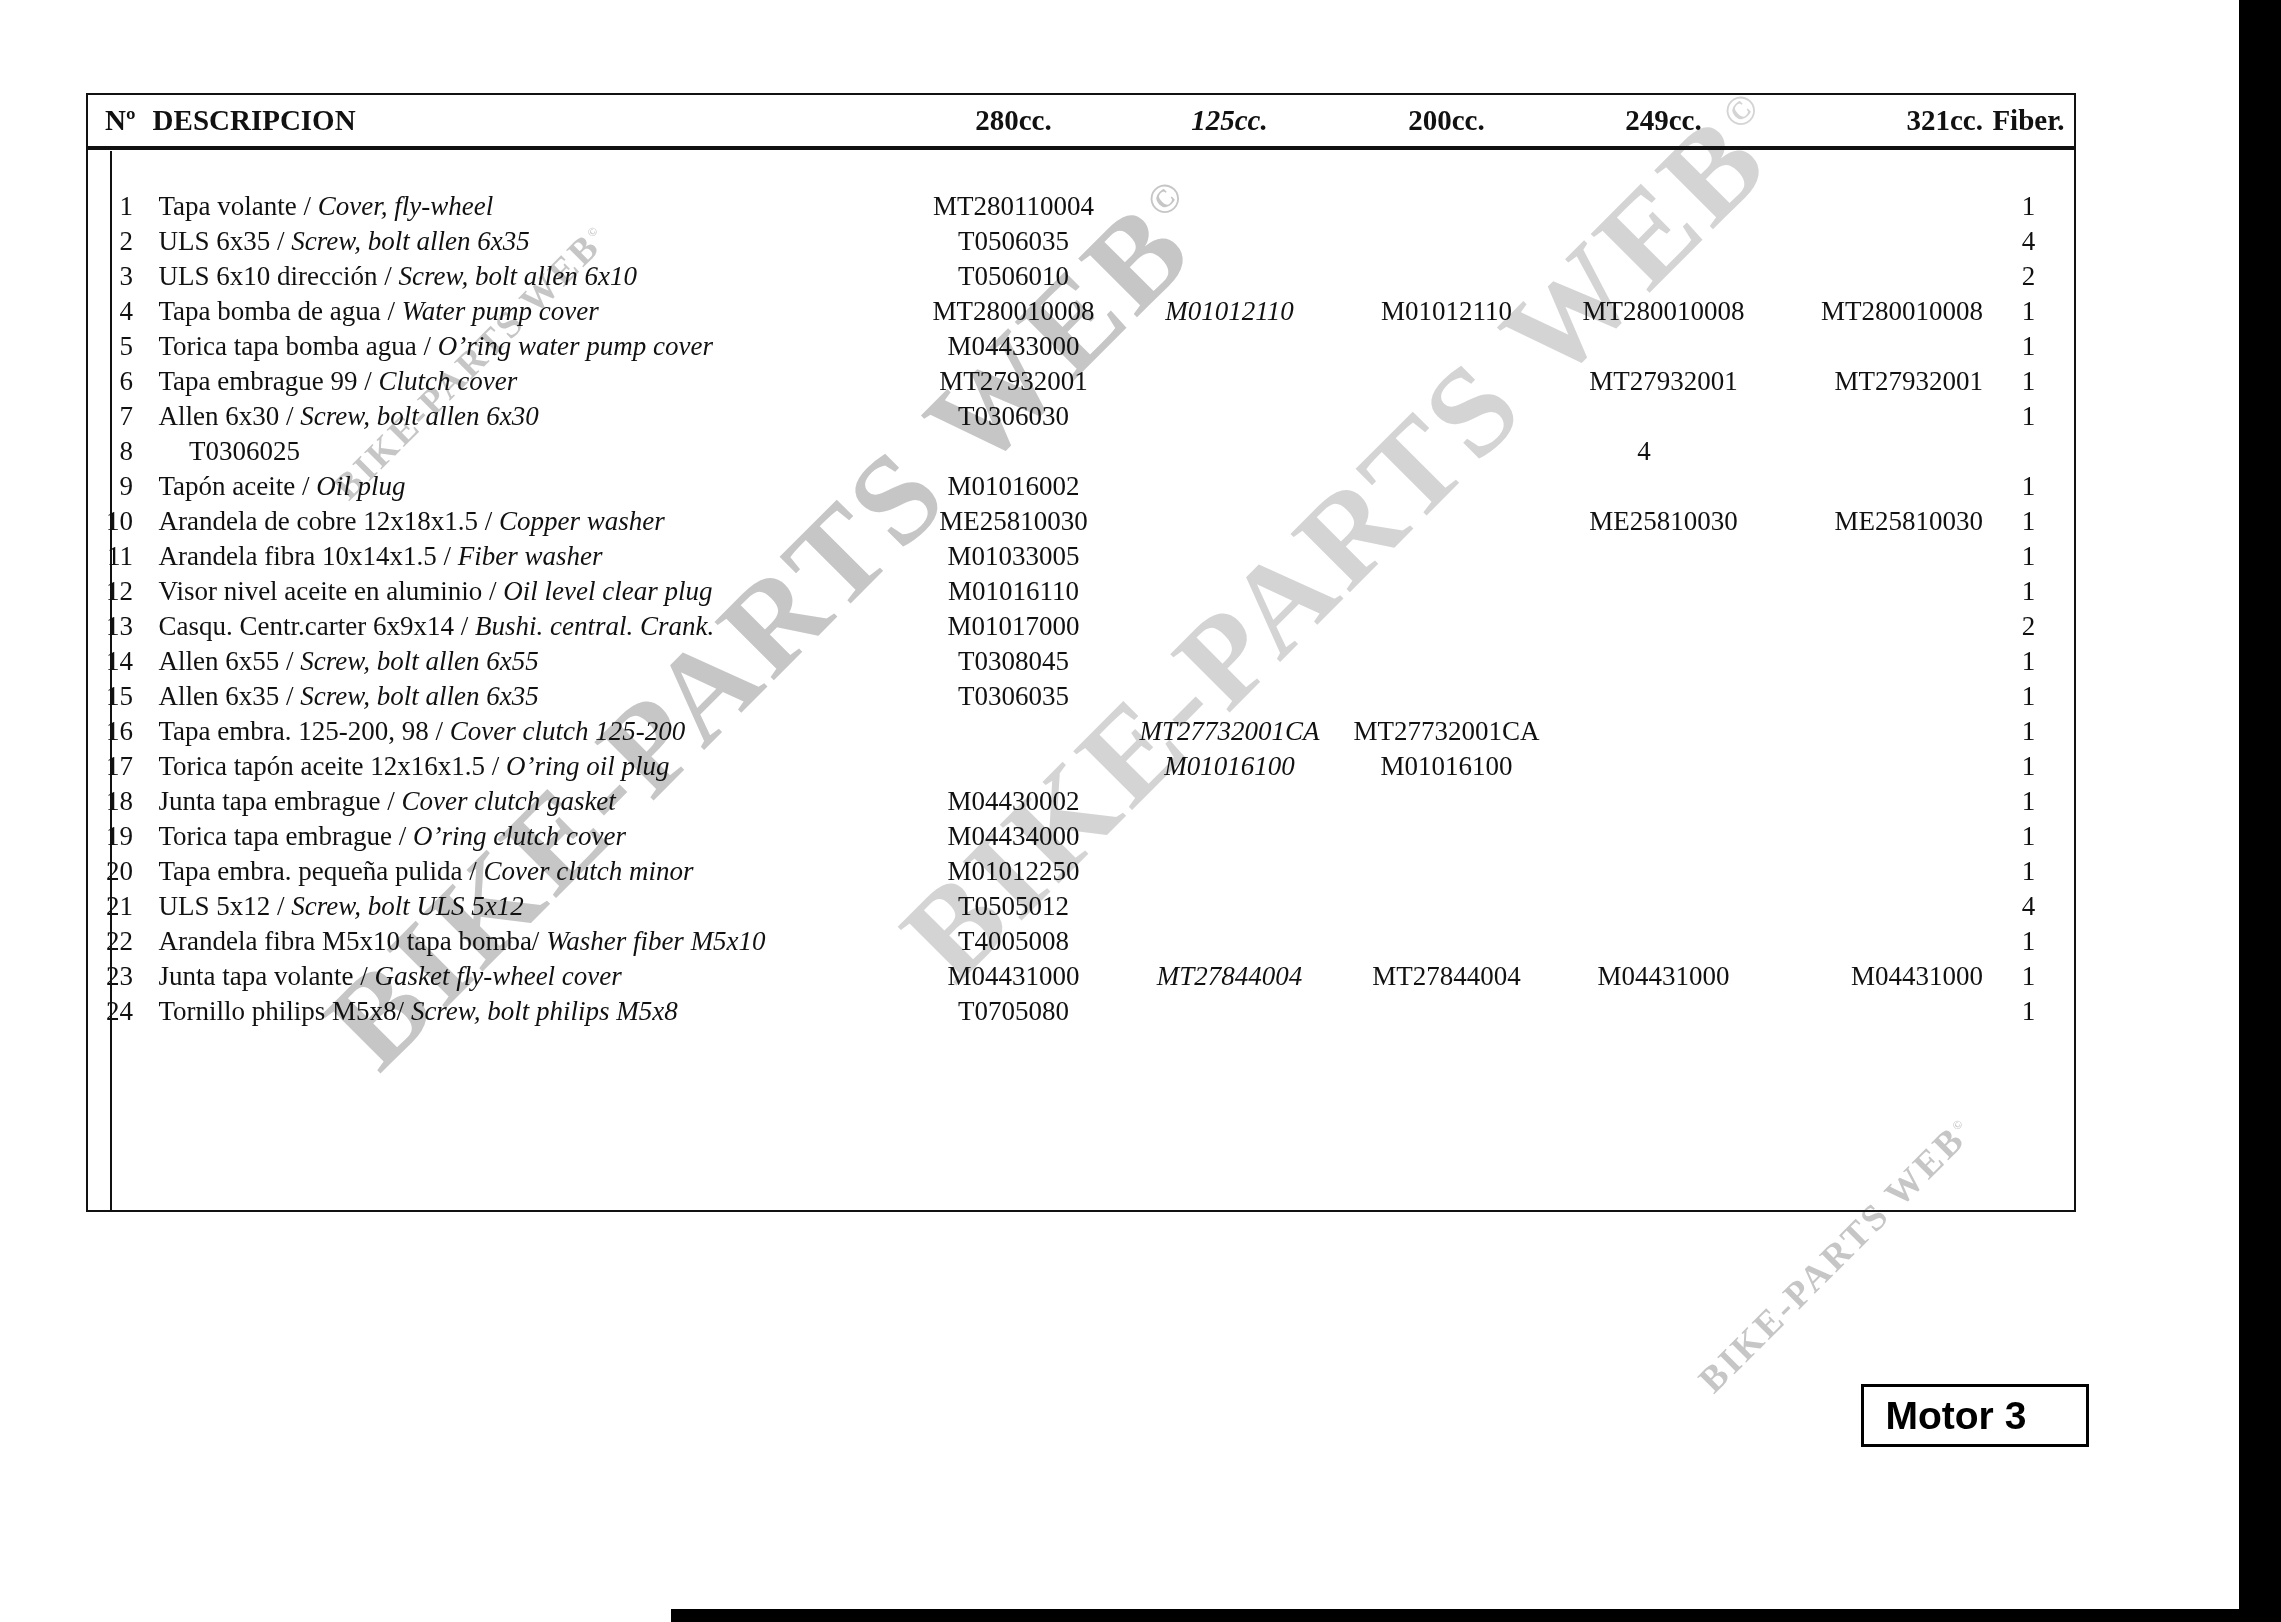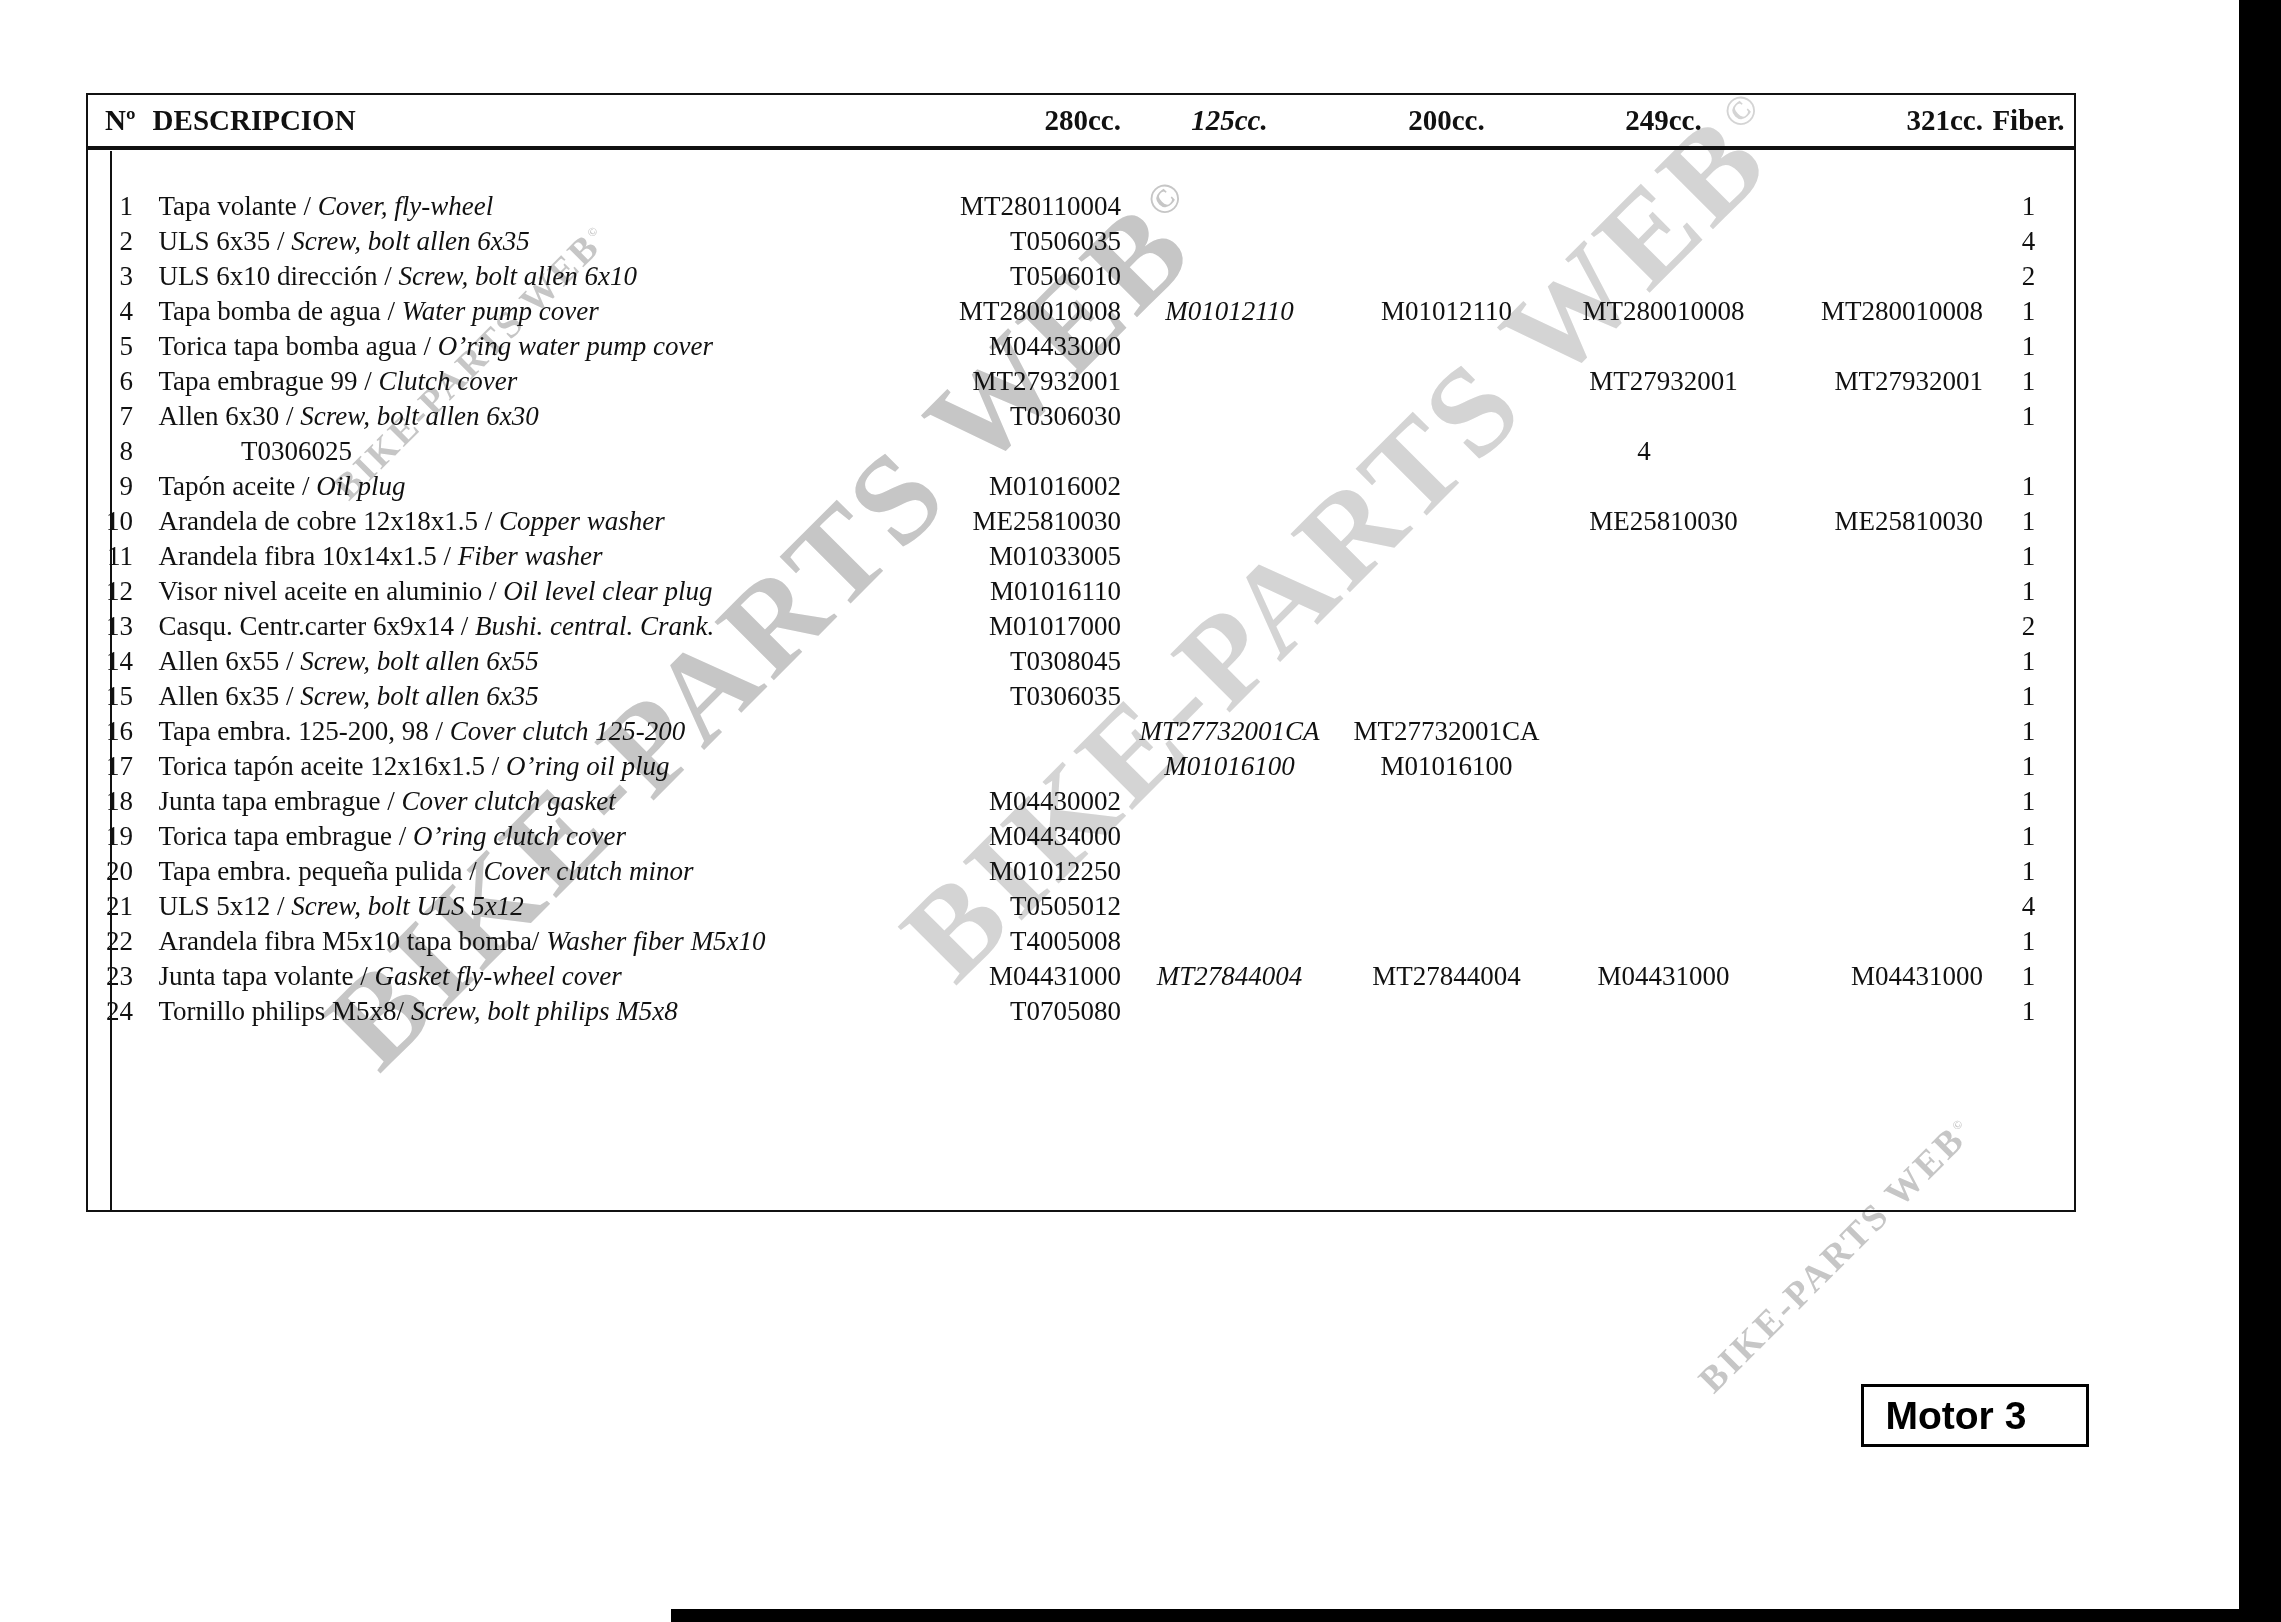--- a/index.html
+++ b/index.html
@@ -54,21 +54,21 @@
     position:absolute; left:22.4px; top:56px; bottom:0;
     width:2px; background:#111;
   }
   .tbody { position:absolute; left:0; top:94px; right:0; }
 
   .row { display:flex; height:35px; align-items:center; font-size:27px; }
   .cell { overflow:visible; white-space:nowrap; }
   .c-num  { width:49px;  text-align:right; padding-right:3.9px; box-sizing:border-box; }
   .c-desc { width:769px; text-align:left; padding-left:21.5px; box-sizing:border-box; }
   .c-desc .en { font-style:italic; }
-  .c-280  { width:215px; text-align:right; }
+  .c-280  { width:215px; text-align:center; }
   .c-125  { width:217px; text-align:center;font-style:italic; }
   .c-200  { width:217px; text-align:center; }
   .c-249  { width:217px; text-align:center; }
   .c-321  { width:211px; text-align:right; }
   .c-cant { flex:1;      text-align:center; }
 
   .thead .c-num  { padding-right:0; padding-left:17px; text-align:left; }
   .thead .c-desc { padding-left:15.6px; }
 
   

